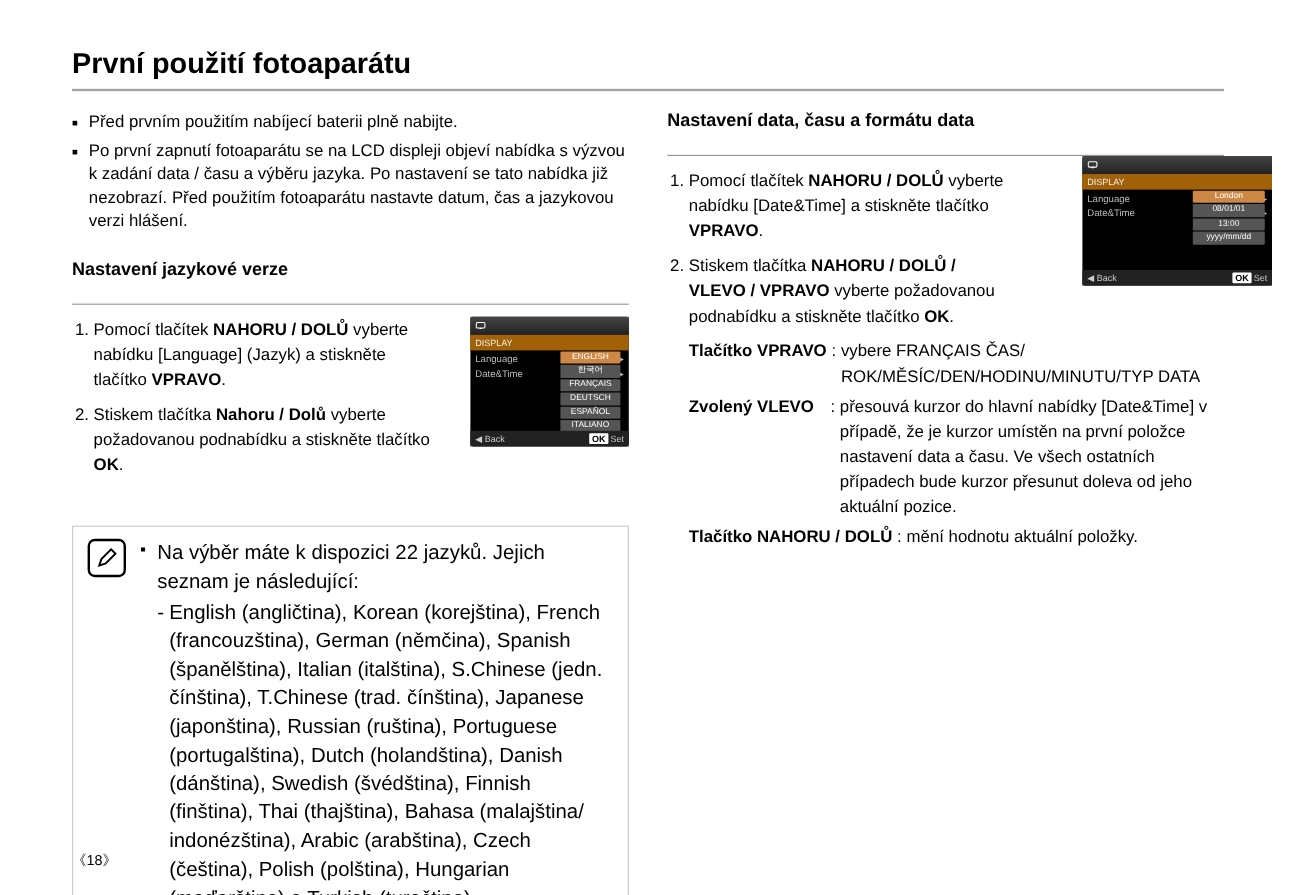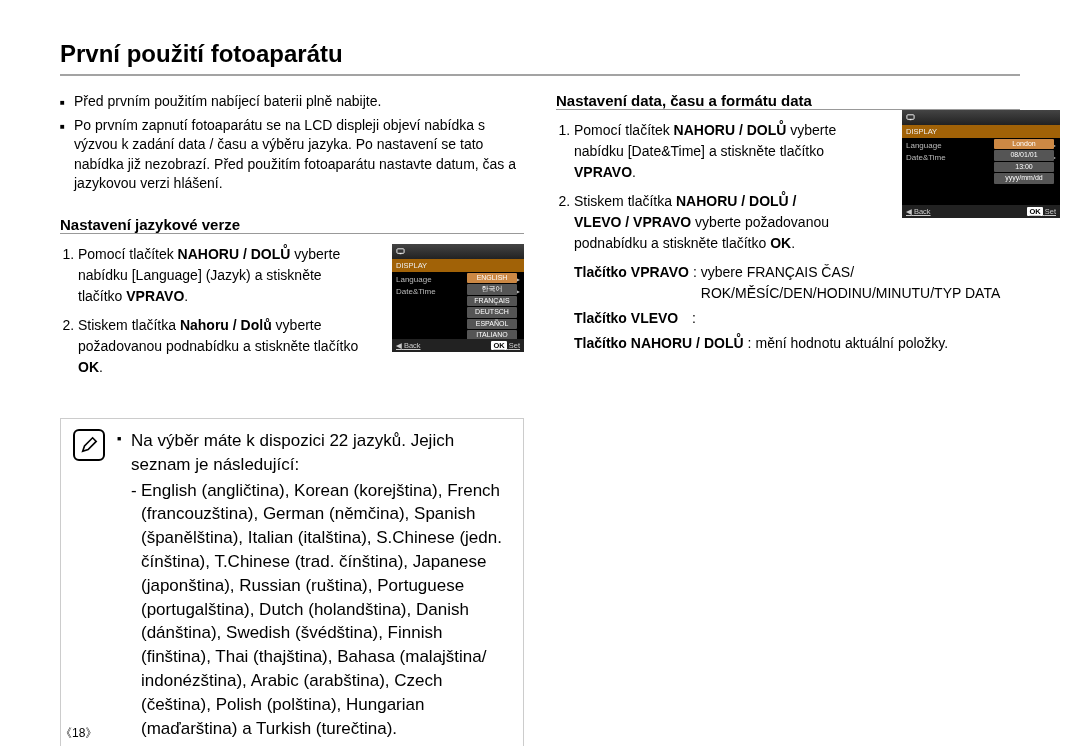--- a/index.html
+++ b/index.html
@@ -4,65 +4,65 @@
 <style>
   * { box-sizing: border-box; margin: 0; padding: 0; }
   html, body { width: 1080px; height: 746px; font-family: Arial, Helvetica, sans-serif; font-size: 14px; color: #000; background: #fff; }
   .page { padding: 40px 60px 20px 60px; position: relative; height: 100%; }
   .title { font-size: 24px; font-weight: bold; padding-bottom: 6px; border-bottom: 2px solid #a3a3a3; margin-bottom: 16px; }
   .columns { display: flex; gap: 32px; }
   .col { width: 470px; }
   ul.bullets { list-style: none; padding-left: 14px; }
   ul.bullets > li { position: relative; margin-bottom: 4px; line-height: 1.4; }
   ul.bullets > li::before { content: "■"; font-size: 8px; position: absolute; left: -14px; top: 5px; }
-  .section-title { font-weight: bold; font-size: 15px; border-bottom: 1px solid #999; padding-bottom: 0; margin: 22px 0 10px 0; }
+  .section-title { font-weight: bold; font-size: 15px; border-bottom: 1px solid #999; padding-bottom: 20px; margin: 22px 0 10px 0; }
   .steps { padding-left: 18px; font-size: 14px; line-height: 1.5; }
   .steps li { margin-bottom: 8px; }
   .rel { position: relative; }
   .lcd { position: absolute; background: #000; font-size: 8px; color: #bbb; border-radius: 2px; line-height: 1.2; }
   .lcd1 { top: 0px; right: 0; width: 132px; height: 108px; }
   .lcd2 { top: -10px; right: -40px; width: 158px; height: 108px; }
   .lcd-header { background: linear-gradient(#444,#222); color: #fff; padding: 3px 4px; font-size: 8px; display:flex; align-items:center; gap:3px; }
   .lcd-header svg { width: 9px; height: 9px; }
   .lcd-section { background: #a16207; color: #eee; padding: 2px 4px; font-size: 7.5px; }
   .lcd-row { display: flex; justify-content: space-between; align-items: flex-end; padding: 1px 0; }
   .lcd-rows { padding: 2px 4px; }
   .lcd-opt { background: #555; color: #fff; font-size: 7px; text-align: center; padding: 1px 0; margin: 1px auto; width: 50px; border-radius: 1px; }
   .lcd-opt.sel { background: #c84; }
-  .lcd-footer { position: absolute; bottom: 0; left: 0; right:0; background: #222; color: #ccc; font-size: 7.5px; padding: 2px 4px; display: flex; justify-content: space-between; text-decoration: underline; }
+  .lcd-footer { position: absolute; bottom: 0; left: 0; right:0; background: #222; color: #ccc; font-size: 7.5px; padding: 2px 4px; display: flex; justify-content: space-between; }
   .lcd2-optcol { position:absolute; right:4px; top:28px; width:64px; }
   .lcd2-optcol .lcd-opt { width: 60px; }
   .arr { font-size: 8px; }
   .note-box { border: 1px solid #ccc; display: flex; padding: 10px 12px; gap: 12px; margin-top: 40px; font-size: 17px; line-height: 1.5; }
   .note-icon { width: 32px; height: 32px; border: 2px solid #000; border-radius: 6px; display:flex; align-items:center; justify-content:center; flex-shrink:0; }
   .note-icon svg { width: 18px; height: 18px; }
   .note-body ul.bullets { padding-left: 14px; }
   .note-body ul.bullets > li::before { font-size: 7px; top: 5px; }
   .sub { padding-left: 12px; margin-top: 2px; }
   .dash-item { position: relative; padding-left: 10px; }
   .dash-item::before { content: "- "; position: absolute; left: 0; }
   .def-row { display: flex; margin-bottom: 4px; line-height: 1.5; }
   .def-label { font-weight: bold; white-space: nowrap; }
   .def-sep { padding: 0 4px; }
   .def-val { }
-  .pagefoot { position: absolute; bottom: 4px; left: 60px; font-size: 12px; }
+  .pagefoot { position: absolute; bottom: 20px; left: 60px; font-size: 12px; }
 </style>
 </head>
 <body>
 
 <div class="page">
 
   <div class="title">První použití fotoaparátu</div>
 
   <div class="columns">
 
     <div class="col">
       <ul class="bullets">
         <li>Před prvním použitím nabíjecí baterii plně nabijte.</li>
-        <li>Po prvním zapnutí fotoaparátu se na LCD displeji objeví nabídka s výzvou k zadání data / času a výběru jazyka.  Po nastavení se tato nabídka již nezobrazí. Před použitím fotoaparátu nastavte datum, čas a jazykovou verzi hlášení.</li>
+        <li>Po první zapnutí fotoaparátu se na LCD displeji objeví nabídka s výzvou k zadání data / času a výběru jazyka.  Po nastavení se tato nabídka již nezobrazí. Před použitím fotoaparátu nastavte datum, čas a jazykovou verzi hlášení.</li>
       </ul>
 
       <div class="section-title">Nastavení jazykové verze</div>
 
       <div class="rel">
         <ol class="steps" style="width:300px">
           <li>
             <span>Pomocí tlačítek </span><b>NAHORU / DOLŮ</b><span> vyberte nabídku [Language] (Jazyk) a stiskněte tlačítko </span><b>VPRAVO</b><span>.</span>
           </li>
           <li>
@@ -165,22 +165,23 @@
         </div>
       </div>
 
       <div style="padding-left:18px; margin-top:6px; font-size:14px;">
         <div class="def-row">
           <span class="def-label">Tlačítko VPRAVO</span>
             <span class="def-sep">:</span>
           <span class="def-val">vybere FRANÇAIS ČAS/ ROK/MĚSÍC/DEN/HODINU/MINUTU/TYP DATA</span>
         </div>
         <div class="def-row">
-          <span class="def-label" style="min-width:114px">Tlačítko VLEVO</span>
+          <span class="def-label" style="min-width:114px">Zvolený VLEVO</span>
             <span class="def-sep">:</span>
+          <span class="def-val">přesouvá kurzor do hlavní nabídky [Date&amp;Time] v případě, že je kurzor umístěn na první položce nastavení data a času.  Ve všech ostatních případech bude kurzor přesunut doleva od jeho aktuální pozice.</span>
         </div>
         <div class="def-row">
           <span class="def-label">Tlačítko NAHORU / DOLŮ</span>
             <span class="def-sep">:</span>
           <span class="def-val">mění hodnotu aktuální položky.</span>
         </div>
       </div>
     </div>
   </div>
 

